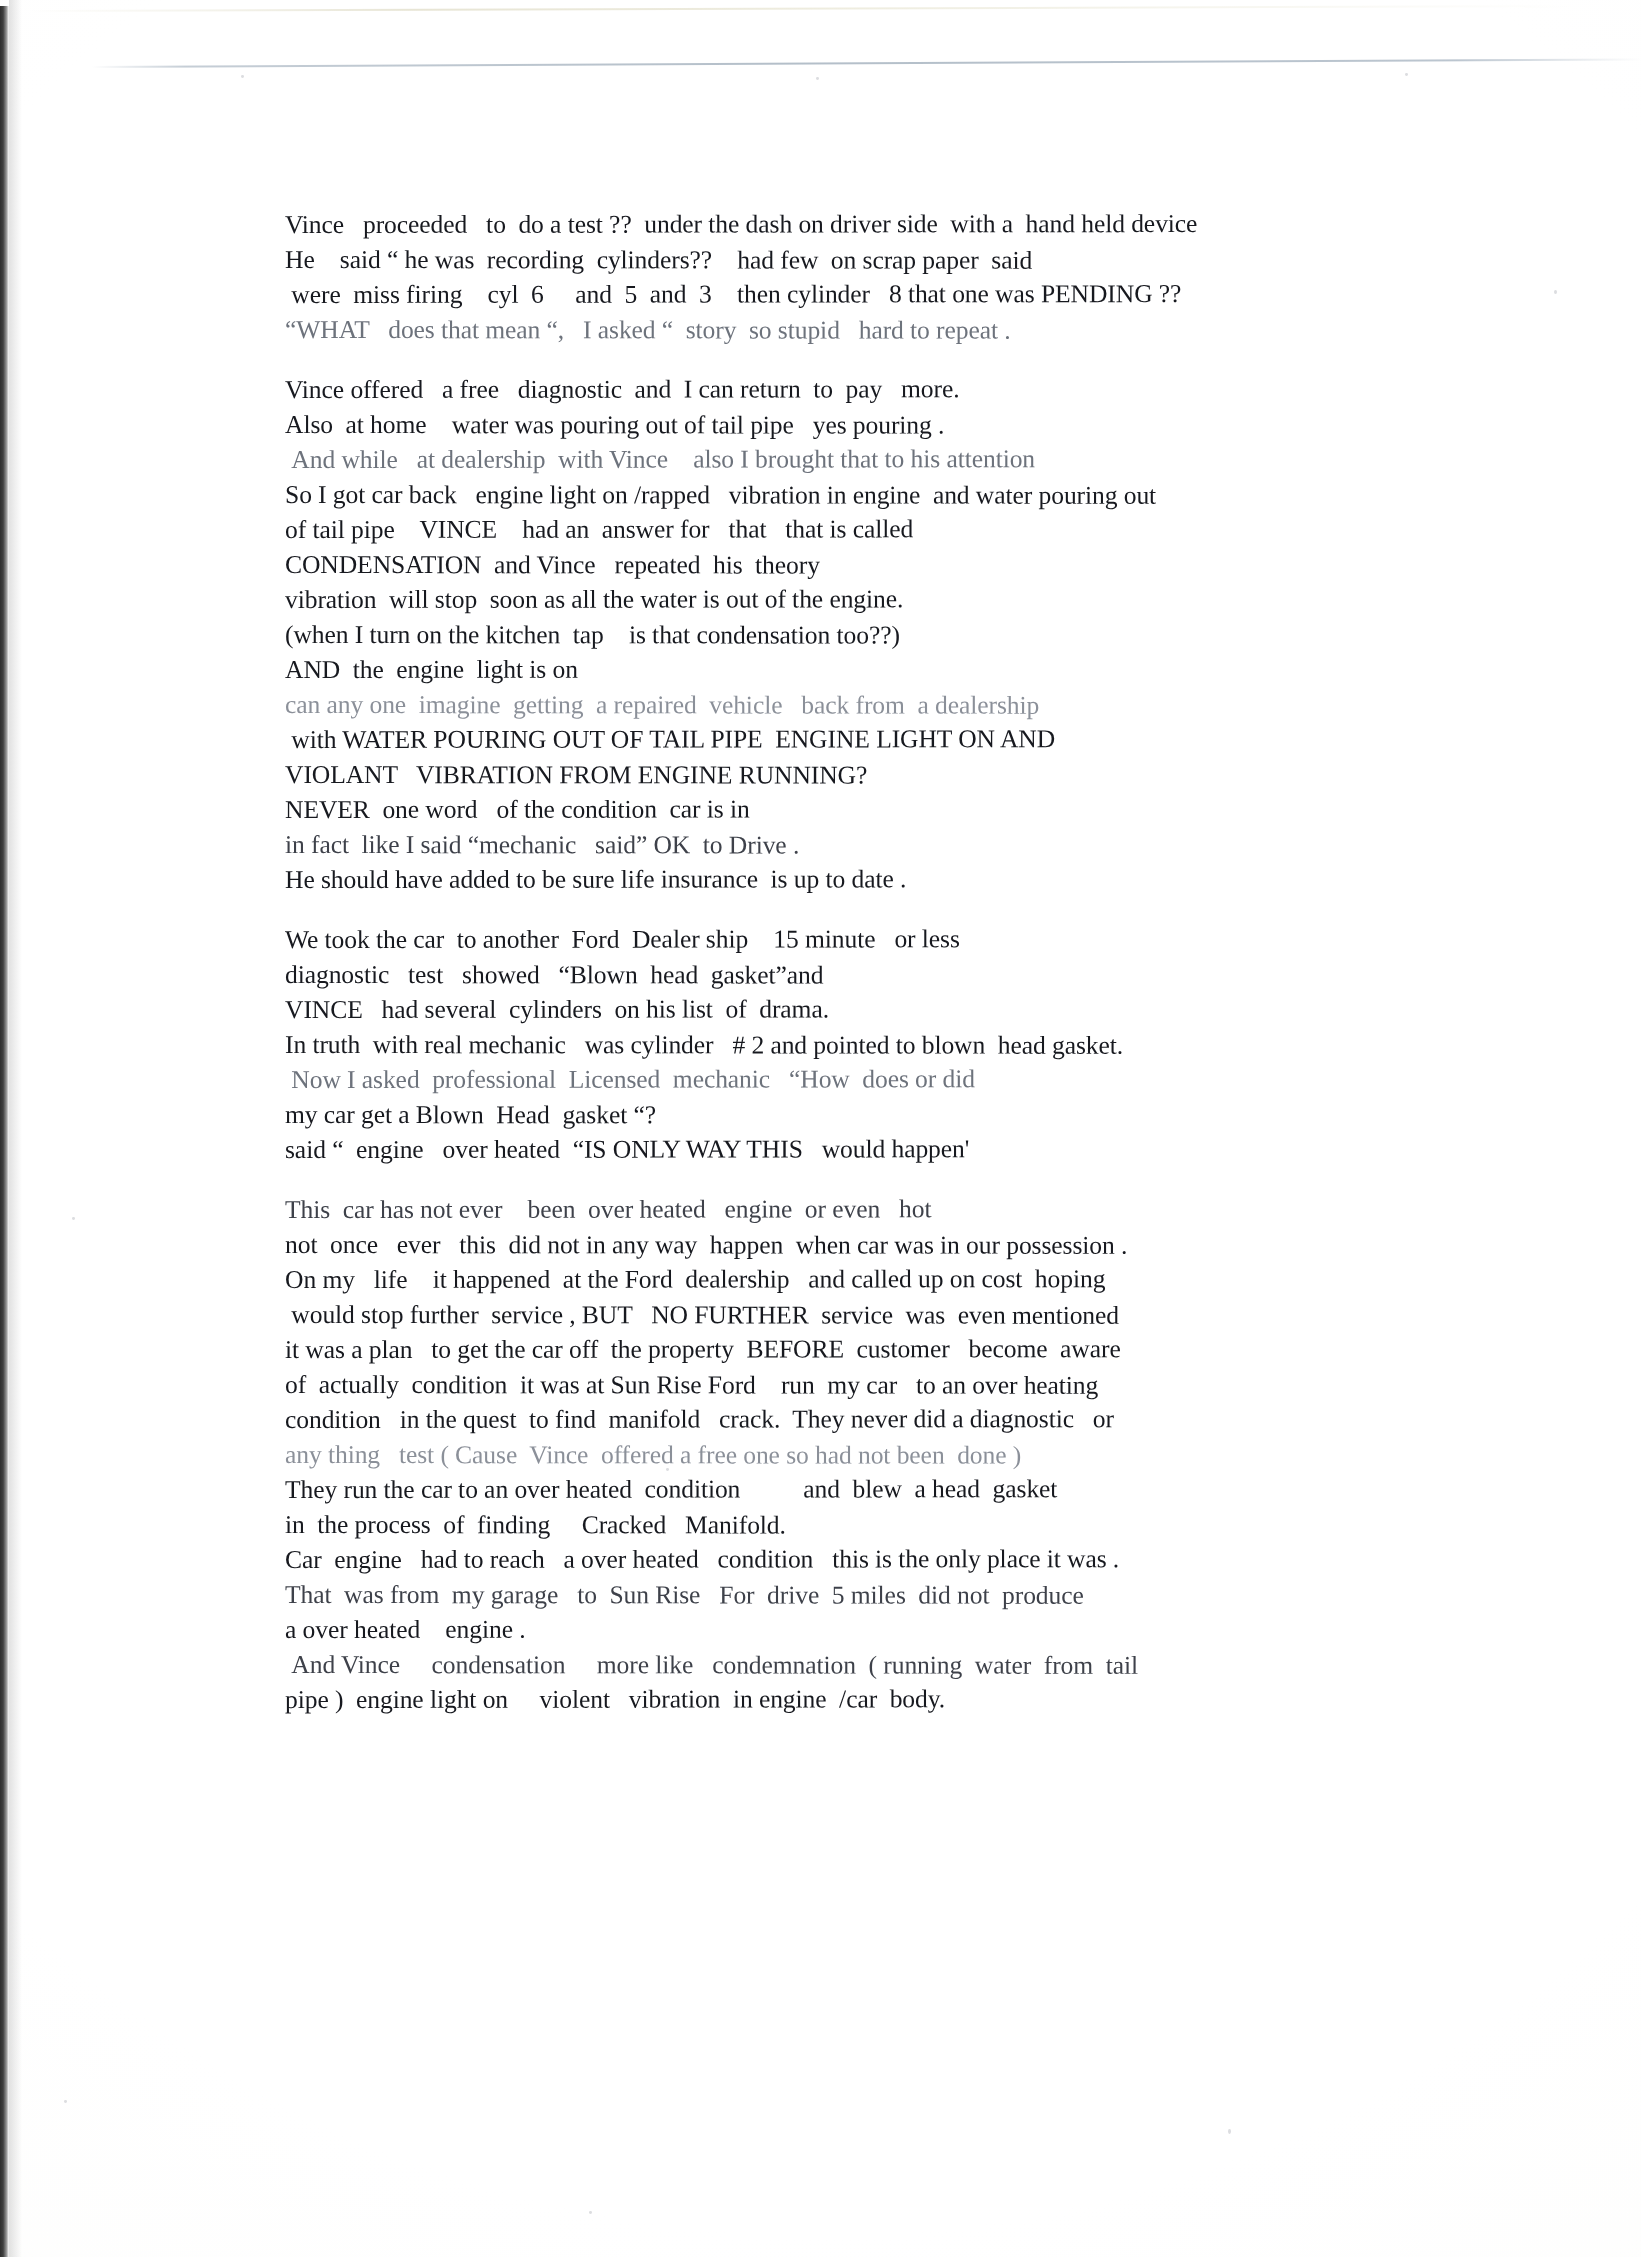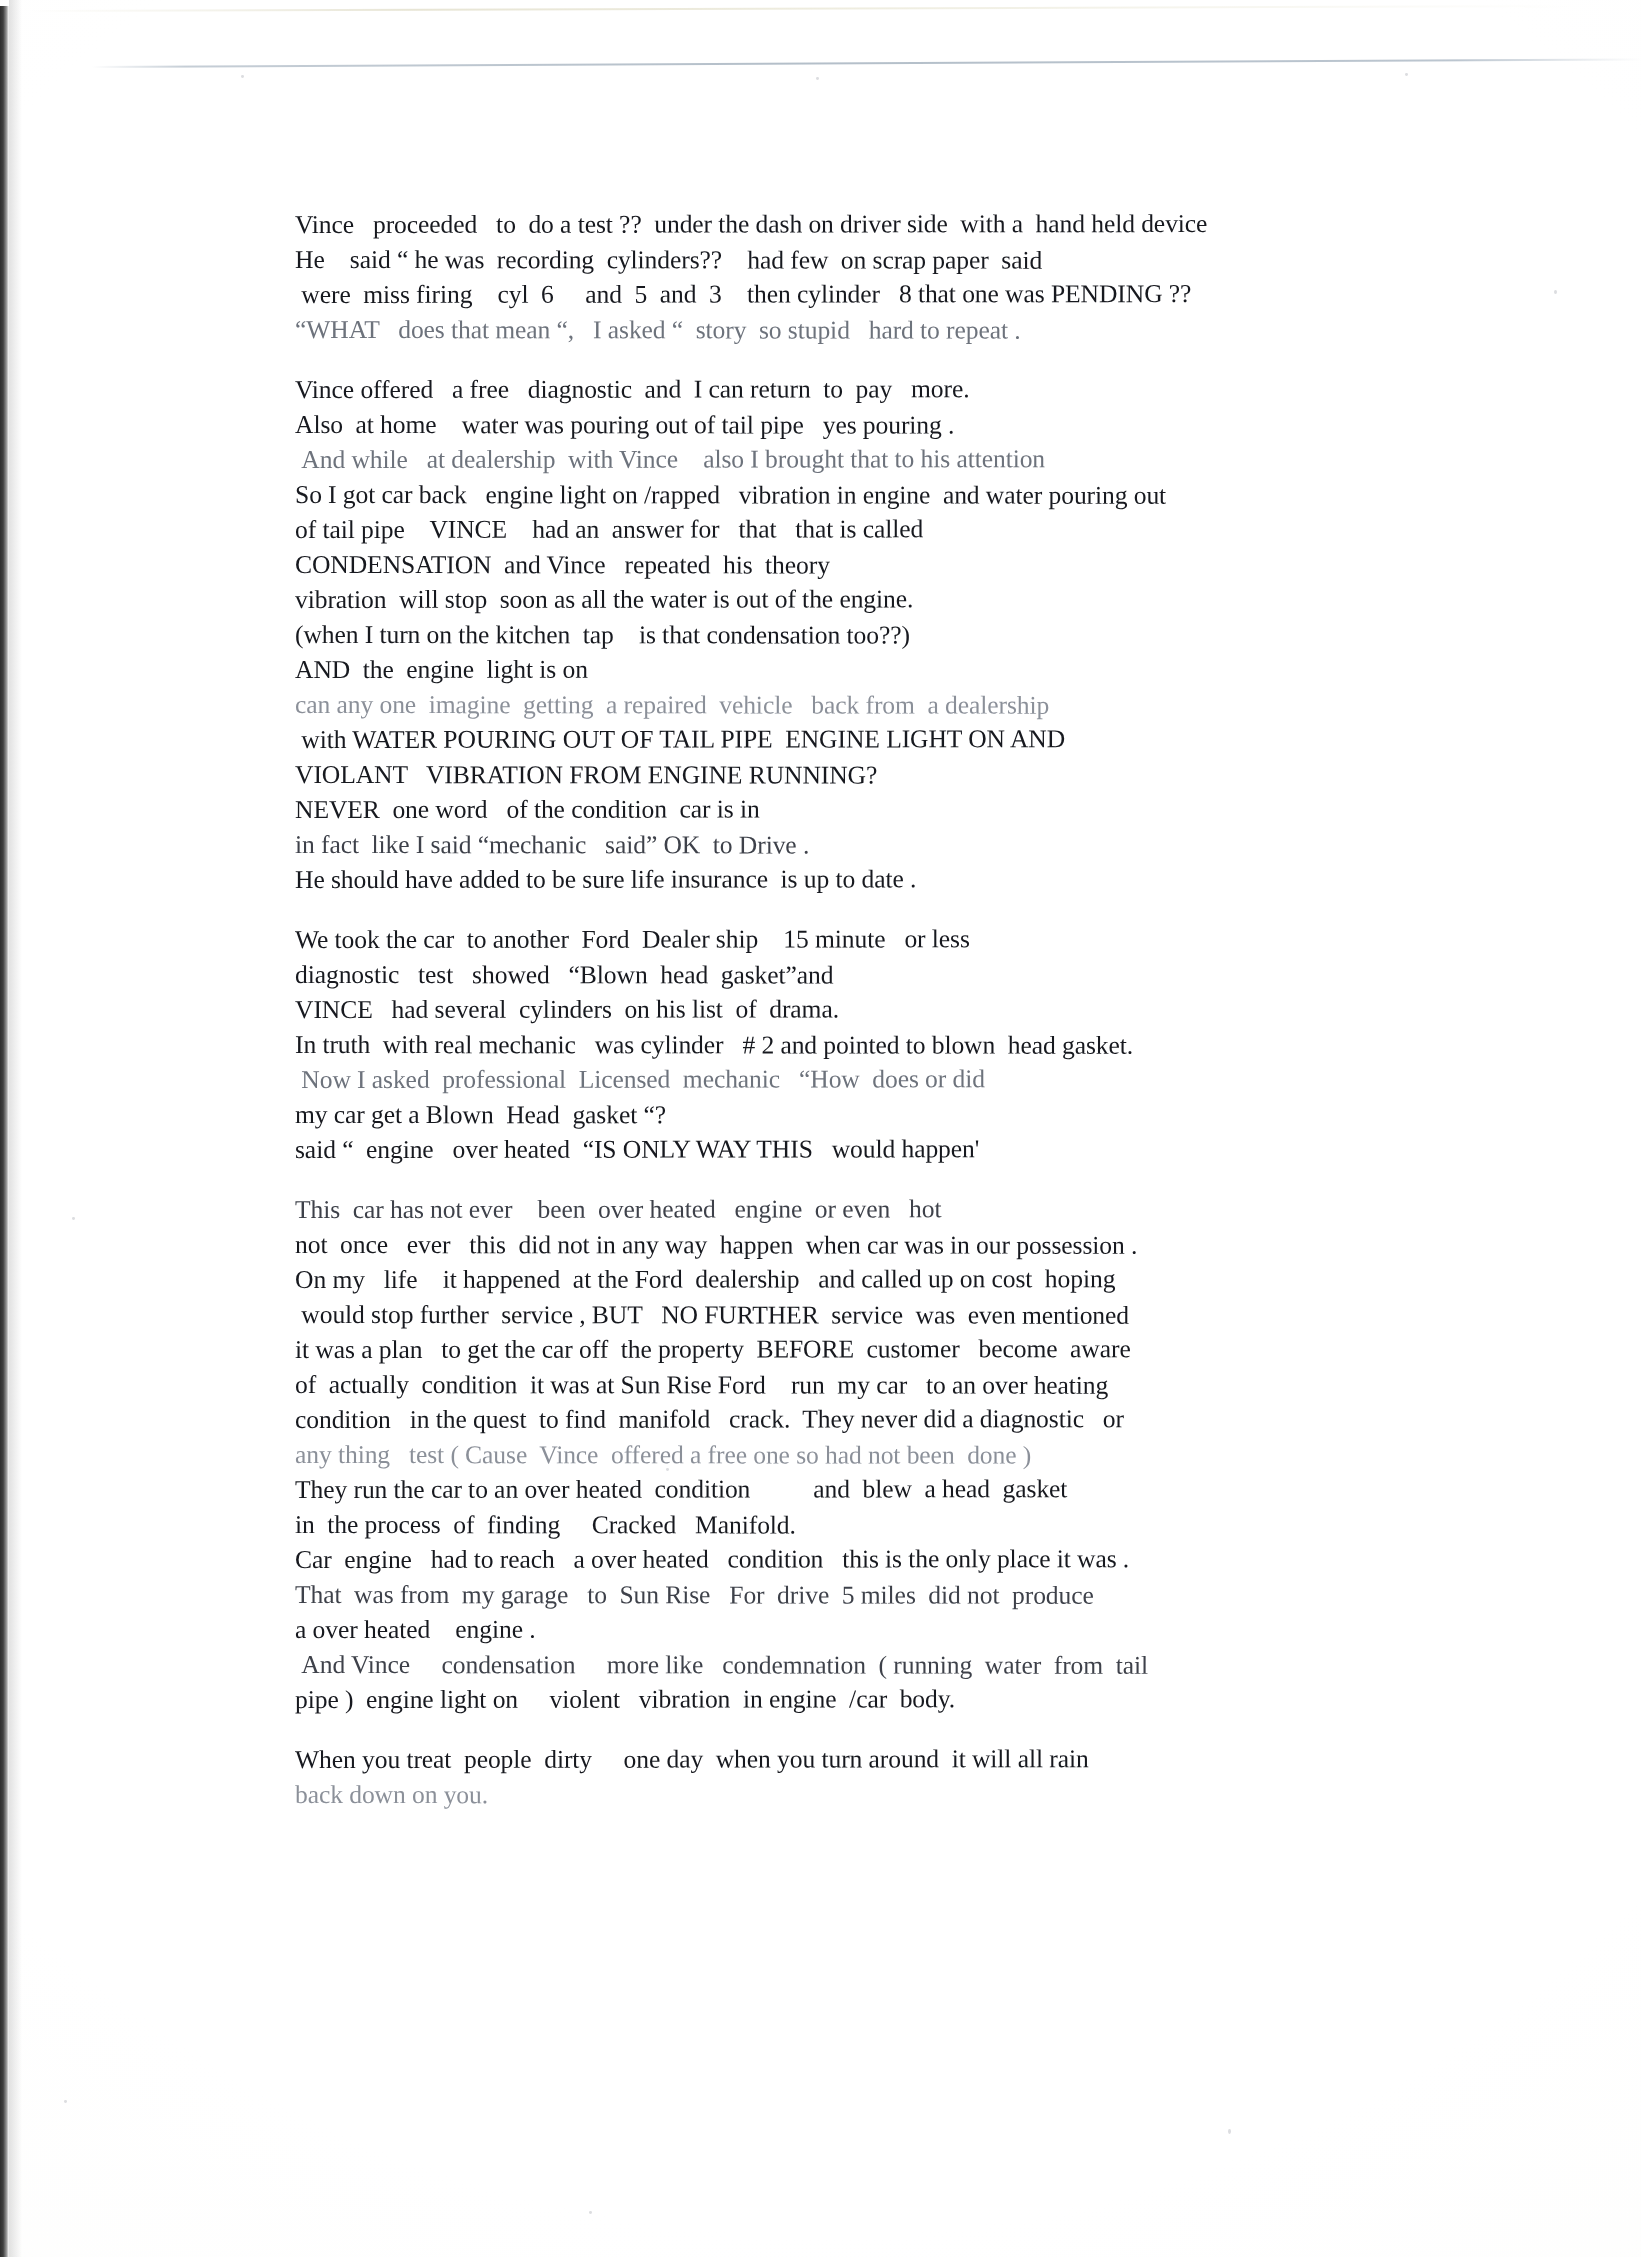--- a/index.html
+++ b/index.html
@@ -78,21 +78,21 @@
         rgba(196,190,150,.40) 25%,
         rgba(205,200,160,.32) 55%,
         rgba(255,255,255,0) 100%);
     transform: rotate(-0.18deg);
     transform-origin: left center;
   }
 
   
   #doc-body {
     position: absolute;
-    left: 295px;
+    left: 285px;
     top: 207px;
     width: 1284px;
   }
 
   .para {
     margin: 0 0 25px 0;
   }
   .para:last-child { margin-bottom: 0; }
 
   .ln {
@@ -187,19 +187,15 @@
         <span class="ln narrow ink-strong  skew-a">condition   in the quest  to find  manifold   crack.  They never did a diagnostic   or</span>
         <span class="ln narrow ink-faint  skew-b">any thing   test ( Cause  Vince  offered a free one so had not been  done )</span>
         <span class="ln narrow ink-strong  skew-a">They run the car to an over heated  condition          and  blew  a head  gasket</span>
         <span class="ln narrow ink-strong  skew-b">in  the process  of  finding     Cracked   Manifold.</span>
         <span class="ln narrow ink-strong  skew-a">Car  engine   had to reach   a over heated   condition   this is the only place it was .</span>
         <span class="ln narrow ink-mid  skew-b">That  was from  my garage   to  Sun Rise   For  drive  5 miles  did not  produce</span>
         <span class="ln narrow ink-strong  skew-a">a over heated    engine .</span>
         <span class="ln narrow ink-mid  skew-b"> And Vince     condensation     more like   condemnation  ( running  water  from  tail</span>
         <span class="ln narrow ink-strong  skew-a">pipe )  engine light on     violent   vibration  in engine  /car  body.</span>
       </p>
-      <p class="para">
-        <span class="ln narrow ink-strong  skew-a">When you treat  people  dirty     one day  when you turn around  it will all rain</span>
-        <span class="ln narrow ink-faint  skew-b">back down on you.</span>
-      </p>
     </div>
 </div>
 
 
 </body></html>

